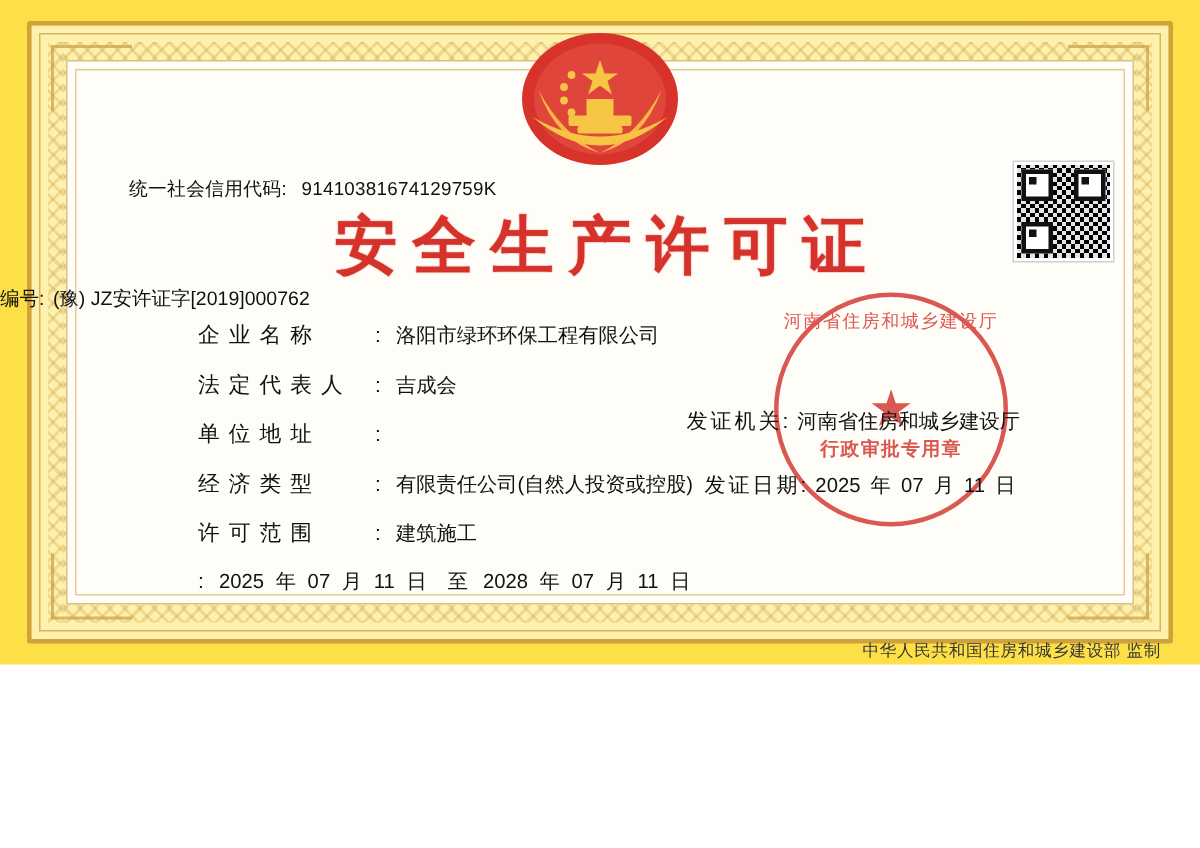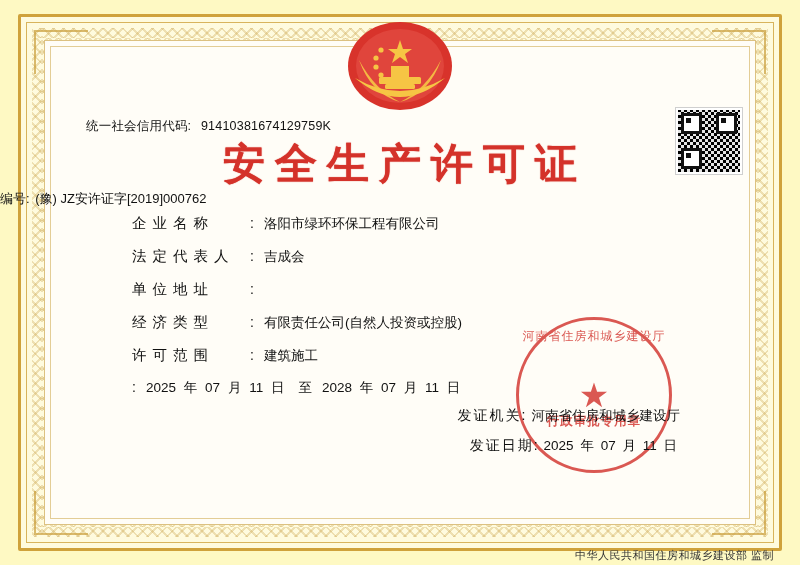--- a/index.html
+++ b/index.html
@@ -10,22 +10,22 @@
     width: 800px;
     height: 565px;
     background: #ffffff;
     font-family: "Liberation Sans", sans-serif;
     overflow: hidden;
   }
 
   .certificate {
     position: relative;
     width: 800px;
-    height: 565px;
-    background: #fef9c3;
+    height: 443px;
+    background: #fde047;
     box-sizing: border-box;
   }
 
   
   .border-outer {
     position: absolute;
     left: 18px; top: 14px; right: 18px; bottom: 14px;
     border: 3px solid #cfa23b;
     border-radius: 2px;
     background:
@@ -198,20 +198,21 @@
     width: 300px;
     font-size: 14px;
     color: #111;
   }
   .issuer .irow {
     display: flex;
     align-items: baseline;
     justify-content: flex-end;
     height: 30px;
     white-space: nowrap;
+    margin-top: 13px;
   }
   .issuer .ilbl {
     letter-spacing: 2px;
     margin-right: 4px;
   }
   .issuer .ival { font-size: 13.5px; }
   .issuer .ival .unit { margin: 0 3px; }
 
   
   .seal {

